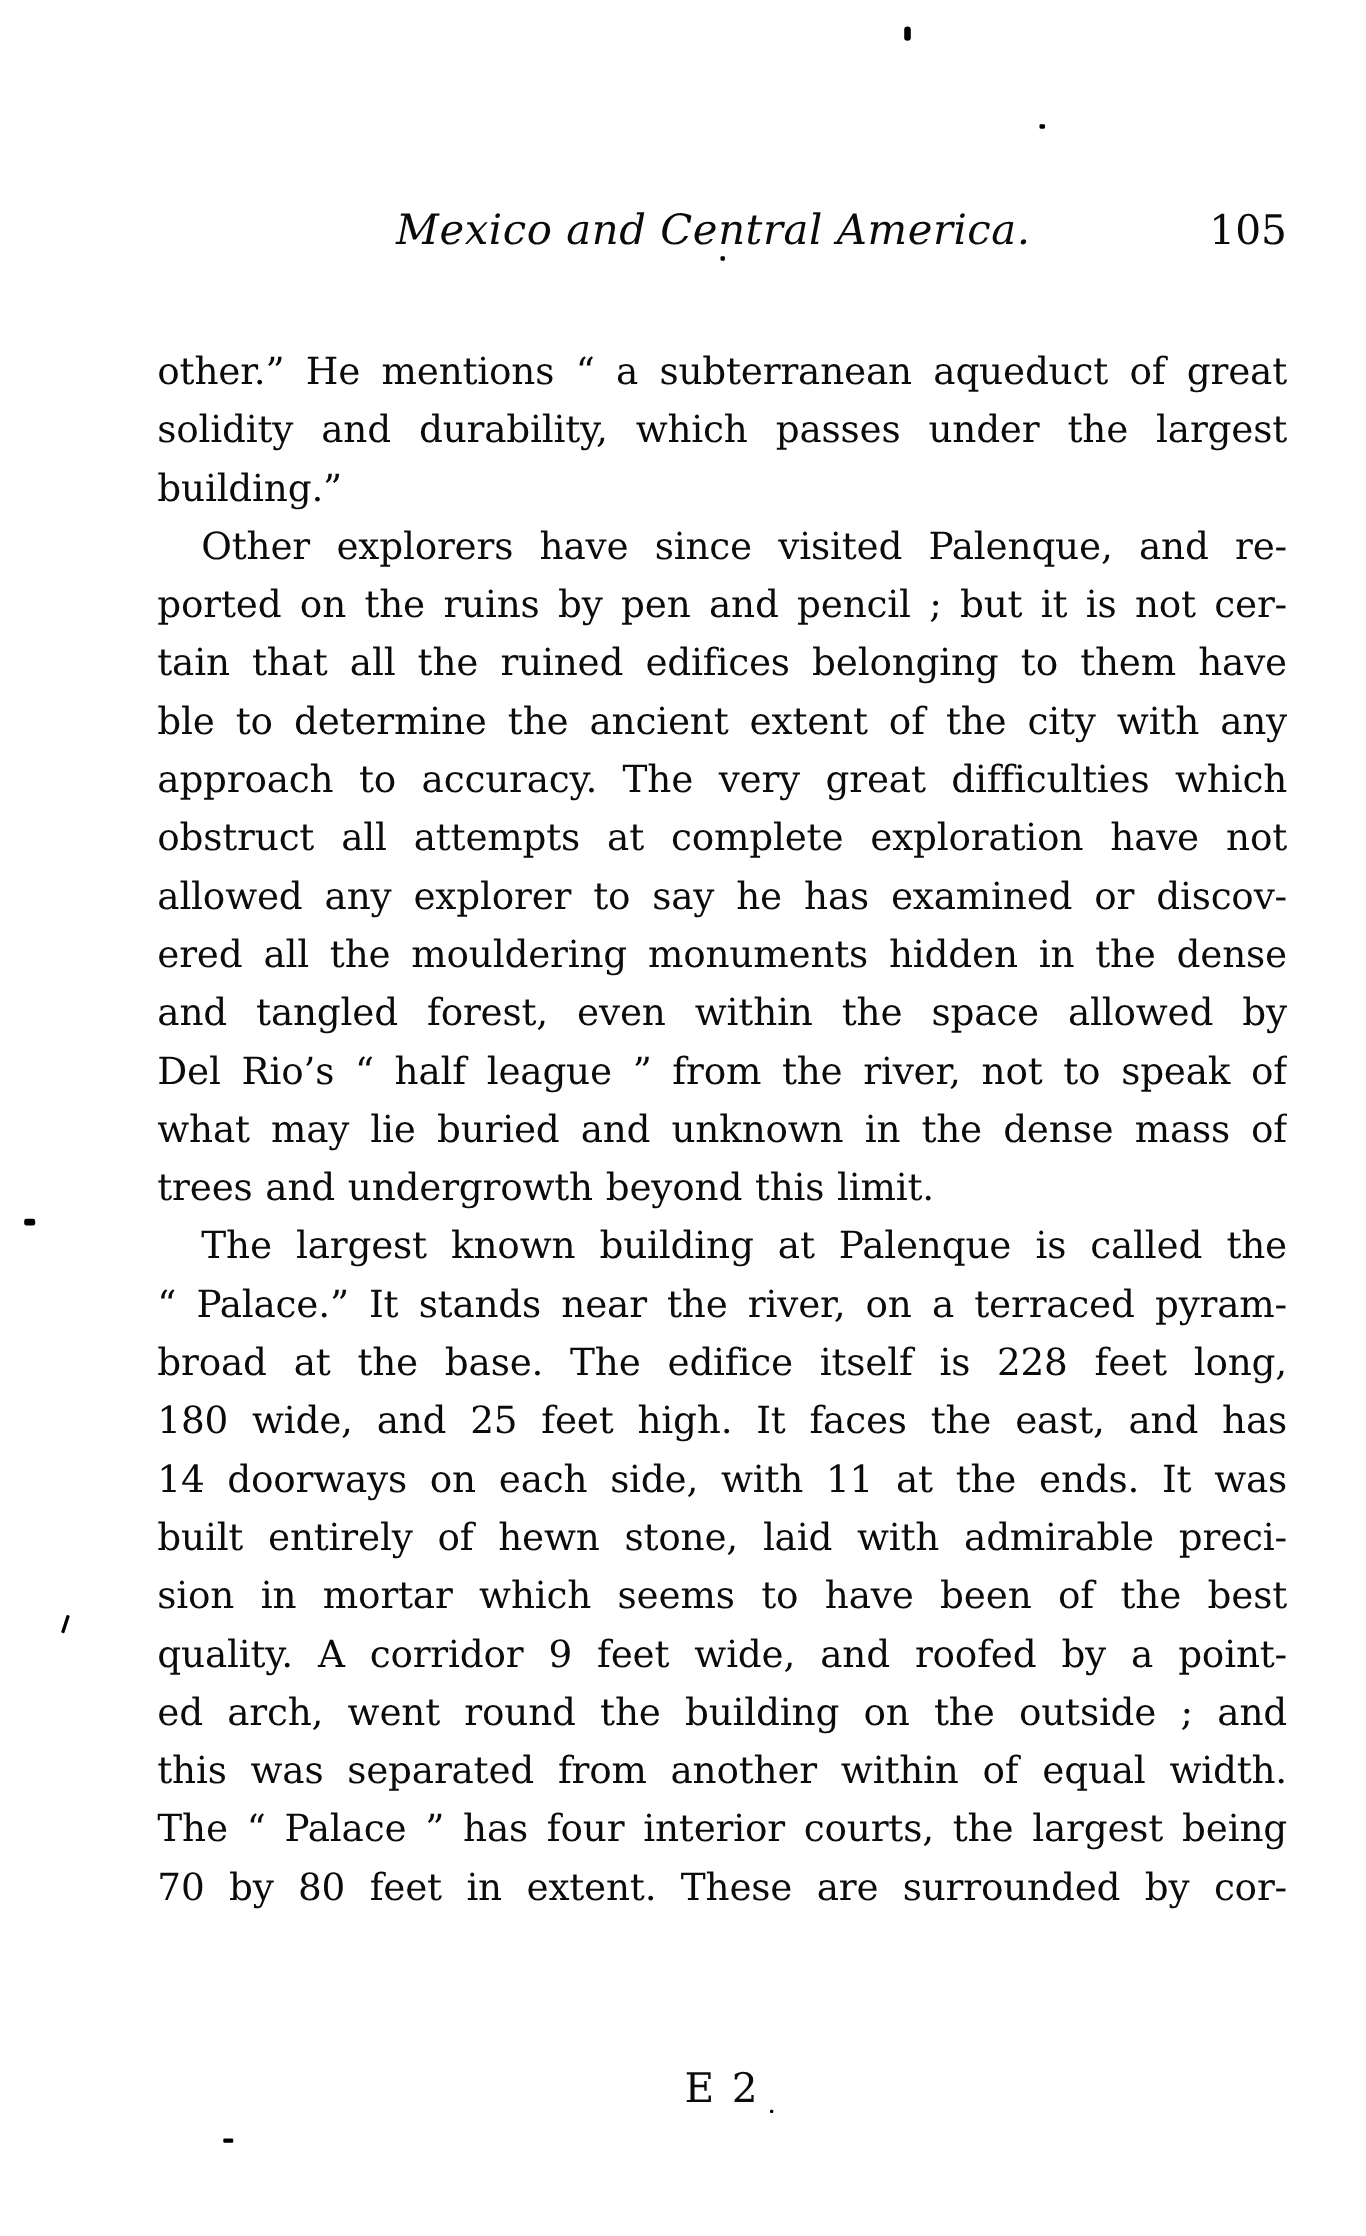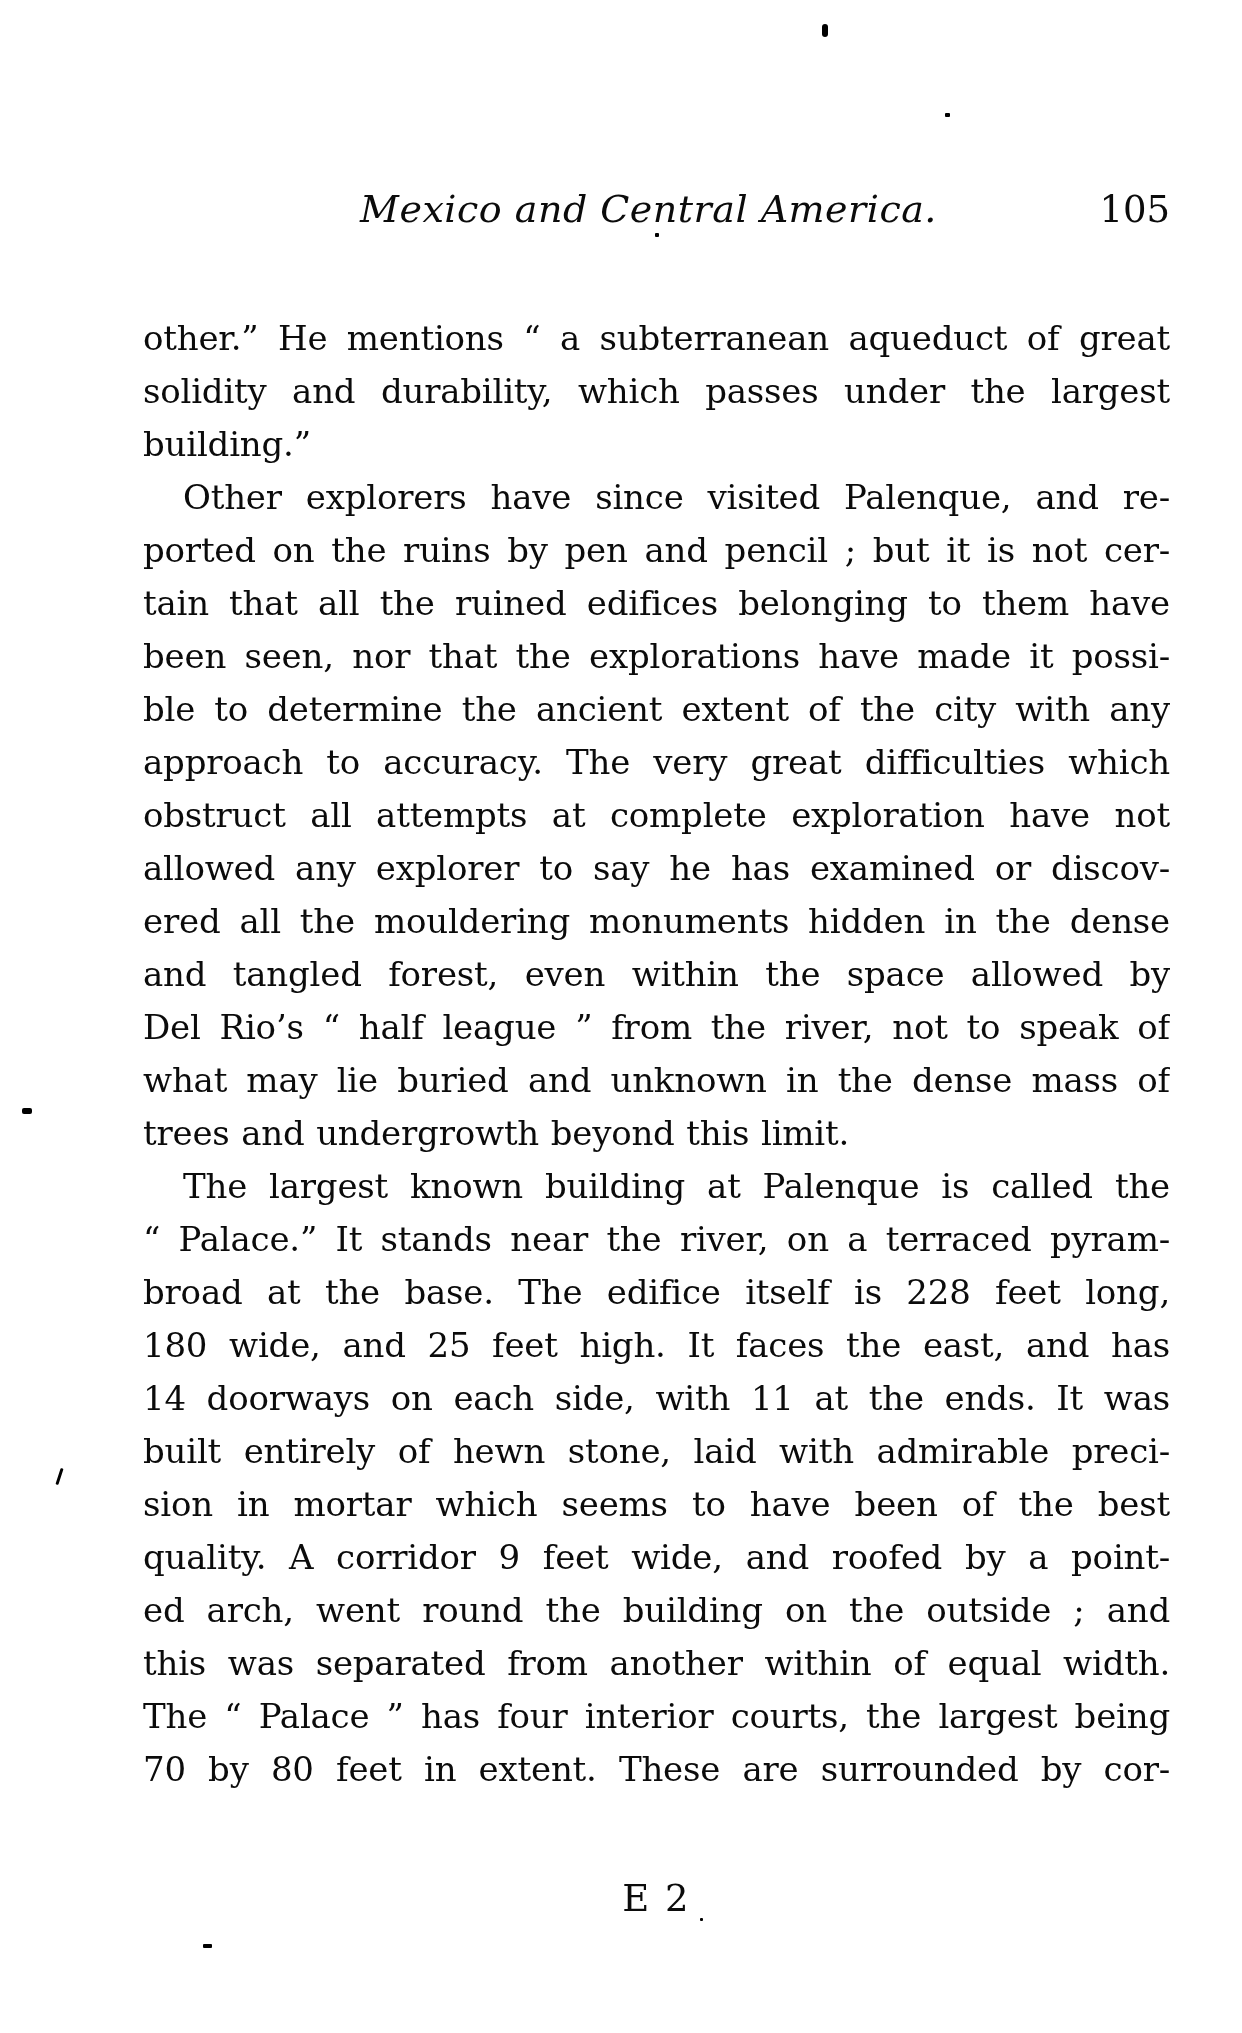--- a/index.html
+++ b/index.html
@@ -63,21 +63,20 @@
     <div class="pageno">105</div>
   </div>
 
   <div class="bodycol">
     <div class="ln">other.”  He mentions “ a subterranean aqueduct of great</div>
     <div class="ln">solidity and durability, which passes under the largest</div>
     <div class="ln short">building.”</div>
     <div class="ln ind">Other explorers have since visited Palenque, and re-</div>
     <div class="ln">ported on the ruins by pen and pencil ; but it is not cer-</div>
     <div class="ln">tain that all the ruined edifices belonging to them have</div>
-    <div class="ln">been seen, nor that the explorations have made it possi-</div>
     <div class="ln">ble to determine the ancient extent of the city with any</div>
     <div class="ln">approach to accuracy.  The very great difficulties which</div>
     <div class="ln">obstruct all attempts at complete exploration have not</div>
     <div class="ln">allowed any explorer to say he has examined or discov-</div>
     <div class="ln">ered all the mouldering monuments hidden in the dense</div>
     <div class="ln">and tangled forest, even within the space allowed by</div>
     <div class="ln">Del Rio’s “ half league ” from the river, not to speak of</div>
     <div class="ln">what may lie buried and unknown in the dense mass of</div>
     <div class="ln short">trees and undergrowth beyond this limit.</div>
     <div class="ln ind">The largest known building at Palenque is called the</div>

